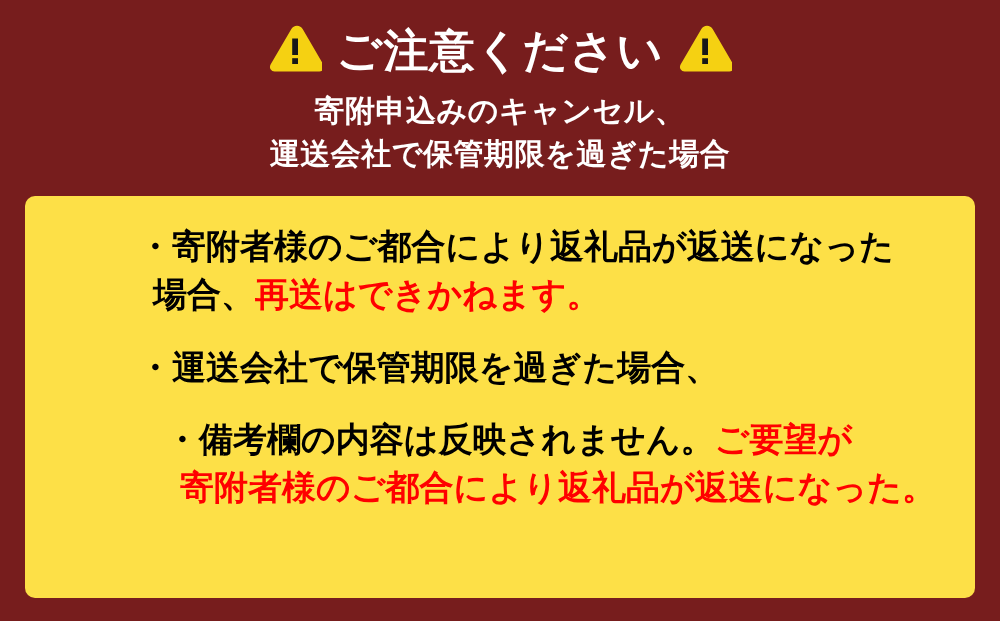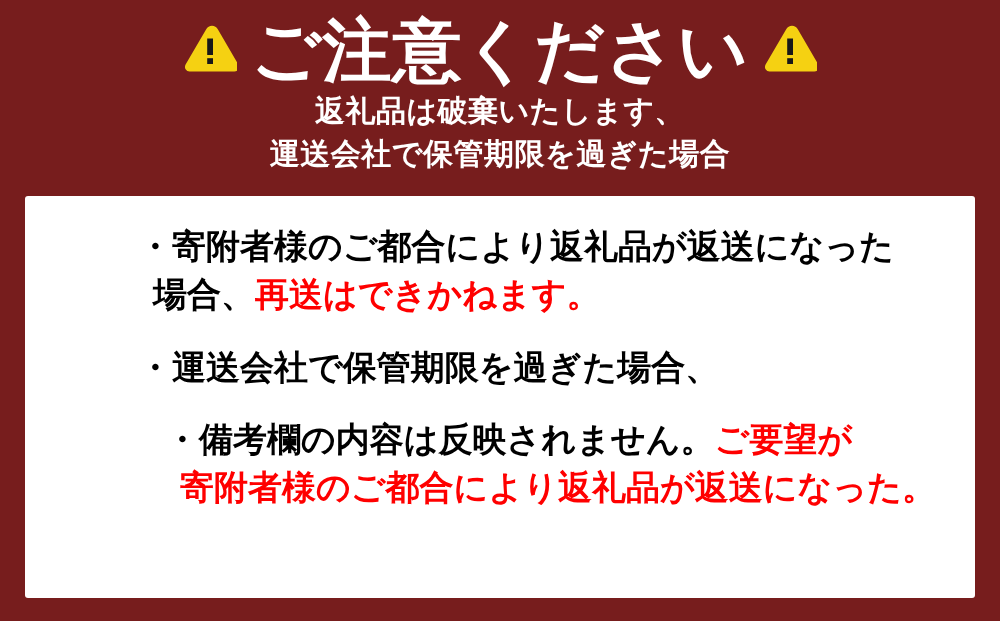--- a/index.html
+++ b/index.html
@@ -38,21 +38,21 @@
 
   .warn-icon {
     width: 54px;
     height: 50px;
     flex: 0 0 auto;
     display: block;
   }
 
   #title-text {
     color: #ffffff;
-    font-size: 69px;
+    font-size: 45px;
     font-weight: bold;
     line-height: 1;
     letter-spacing: 1px;
     white-space: nowrap;
   }
 
   #subtitle {
     color: #ffffff;
     font-size: 30px;
     font-weight: bold;
@@ -65,22 +65,22 @@
     white-space: nowrap;
   }
 
   
   #notice-card {
     position: absolute;
     left: 25px;
     top: 196px;
     width: 950px;
     height: 402px;
-    background: #ffffff;
-    border-radius: 3px;
+    background: #fde047;
+    border-radius: 10px;
     box-sizing: border-box;
     padding: 26px 0 0 0;
   }
 
   #notice-list {
     list-style: none;
     margin: 0;
     padding: 0;
   }
 
@@ -132,21 +132,21 @@
       <div id="title-text">ご注意ください</div>
 
       <svg class="warn-icon" viewBox="0 0 54 50" aria-hidden="true">
         <path d="M23.2 4.2 L2.6 39.6 a4.6 4.6 0 0 0 4 6.9 h44.8 a4.6 4.6 0 0 0 4-6.9 L34.8 4.2 a6.7 6.7 0 0 0 -11.6 0 Z" fill="#f5d112"></path>
         <rect x="24.2" y="13.5" width="5.8" height="16.5" fill="#181818"></rect>
         <rect x="24.2" y="33.2" width="5.8" height="5.8" fill="#181818"></rect>
       </svg>
     </div>
 
     <div id="subtitle">
-      <span class="subtitle-line">返礼品は破棄いたします、</span>
+      <span class="subtitle-line">寄附申込みのキャンセル、</span>
       <span class="subtitle-line">運送会社で保管期限を過ぎた場合</span>
     </div>
 
   </div>
 
   <div id="notice-card">
     <ul id="notice-list">
 
       <li class="notice-item">
         <span class="notice-line"><span class="bullet">・</span><span>寄附者様のご都合により返礼品が返送になった</span></span>

